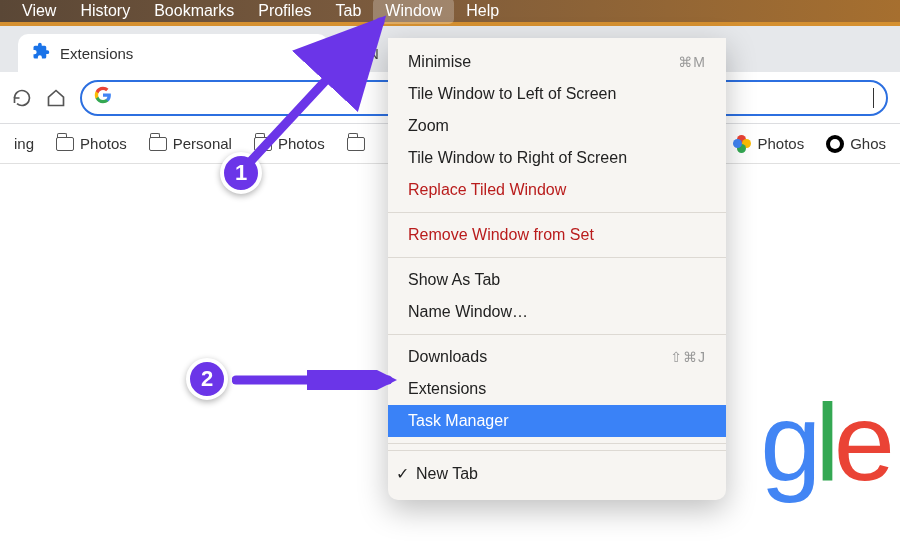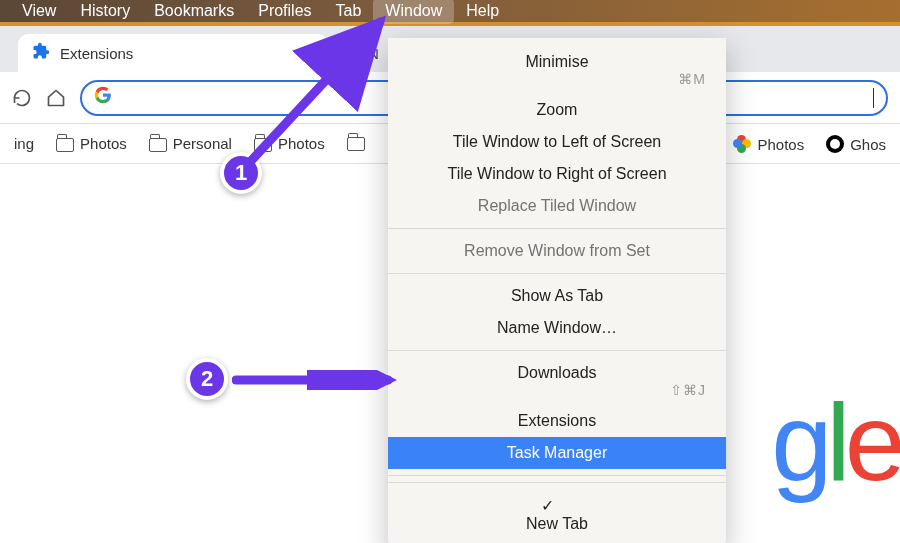--- a/index.html
+++ b/index.html
@@ -40,49 +40,49 @@
 .addressbar {
   flex: 1; height: 36px; border: 2px solid #2c6fe0; border-radius: 20px;
   display: flex; align-items: center; padding: 0 12px; background: #fff;
 }
 .addressbar .g-icon { font-weight: bold; font-size: 18px; }
 .addressbar input { border: none; outline: none; flex: 1; margin-left: 10px; font-size: 15px; }
 .bookmarkbar {
   height: 40px; background: #fff; border-bottom: 1px solid #e0e0e0;
   display: flex; align-items: center; gap: 6px; padding: 0 6px; font-size: 15px; color: #333;
 }
-.bm { display: flex; align-items: flex-end; gap: 6px; padding: 4px 8px; white-space: nowrap; }
+.bm { display: flex; align-items: center; gap: 6px; padding: 4px 8px; white-space: nowrap; }
 .folder-icon { width: 18px; height: 14px; border: 1.5px solid #555; border-radius: 2px; position: relative; }
 .folder-icon:before { content:""; position:absolute; top:-5px; left:0; width:8px; height:4px; border:1.5px solid #555; border-bottom:none; border-radius:2px 2px 0 0; }
 .photos-icon {
   width: 18px; height: 18px; position: relative;
 }
 .photos-icon span { position:absolute; width:9px; height:9px; border-radius:50%; }
 .photos-icon .p1{background:#ea4335;top:0;left:4px}
 .photos-icon .p2{background:#fbbc05;top:4px;right:0}
 .photos-icon .p3{background:#34a853;bottom:0;left:4px}
 .photos-icon .p4{background:#4285f4;top:4px;left:0}
 .ghost-icon { width:18px; height:18px; border-radius:50%; background:#000; position:relative; }
 .ghost-icon:after { content:""; position:absolute; inset:4px; border-radius:50%; background:#fff; }
 .content { position: relative; background: #fff; height: calc(543px - 34px - 46px - 52px - 40px); overflow:hidden; }
 .google-logo {
-  position: absolute; right: 0; bottom: 30px;
+  position: absolute; right: 11px; bottom: 30px;
   font-size: 110px; font-weight: 500; letter-spacing: -6px;
   font-family: Arial, sans-serif; white-space: nowrap; text-align: center;
 }
 .google-logo span { display:inline-block; }
 .dropdown {
   position: absolute; top: 38px; left: 388px; width: 338px;
   background: #f7f5f2; border-radius: 0 0 10px 10px;
   box-shadow: 0 10px 30px rgba(0,0,0,0.25);
   padding: 8px 0 10px; font-size: 16px; color: #222;
 }
-.dropdown .ditem { padding: 7px 20px; display:flex; align-items:center;flex-direction:column; }
+.dropdown .ditem { padding: 7px 20px; display:flex; align-items:center; }
 .dropdown .ditem .shortcut { margin-left:auto; color:#999; font-size:14px; letter-spacing:1px; }
-.dropdown .ditem.disabled { color: #737373; align-items: center; }
+.dropdown .ditem.disabled { color: #b91c1c; align-items: center; }
 .dropdown .ditem.highlight { background: #3a82f7; color: #ffffff; }
 .dropdown .sep { height:1px; background:#ddd9d3; margin: 6px 0; }
 .dropdown .ditem .check { width: 16px; margin-left:-12px; margin-right: 4px; }
 .anno { position: absolute; z-index: 50; pointer-events: none; }
 .badge {
   width: 42px; height: 42px; border-radius: 50%;
   background: #6b35e8; border: 4px solid #fff; color: #fff;
   display:flex; align-items:center; justify-content:center;
   font-size: 22px; font-weight: bold;
   box-shadow: 0 2px 6px rgba(0,0,0,0.3);
@@ -184,24 +184,24 @@
     <span style="color:#4285F4">g</span><span style="color:#34A853">l</span><span style="color:#EA4335">e</span>
   </div>
 </div>
 
 <div class="dropdown">
   <div class="ditem">
     <span>Minimise</span>
       <span class="shortcut">⌘M</span>
   </div>
   <div class="ditem">
+      <span>Tile Window to Left of Screen</span>
+    </div>
+  <div class="ditem">
       <span>Zoom</span>
-    </div>
-  <div class="ditem">
-      <span>Tile Window to Left of Screen</span>
     </div>
   <div class="ditem">
       <span>Tile Window to Right of Screen</span>
     </div>
   <div class="ditem disabled">
       <span>Replace Tiled Window</span>
     </div>
   <div class="sep"></div>
   <div class="ditem disabled">
       <span>Remove Window from Set</span>

